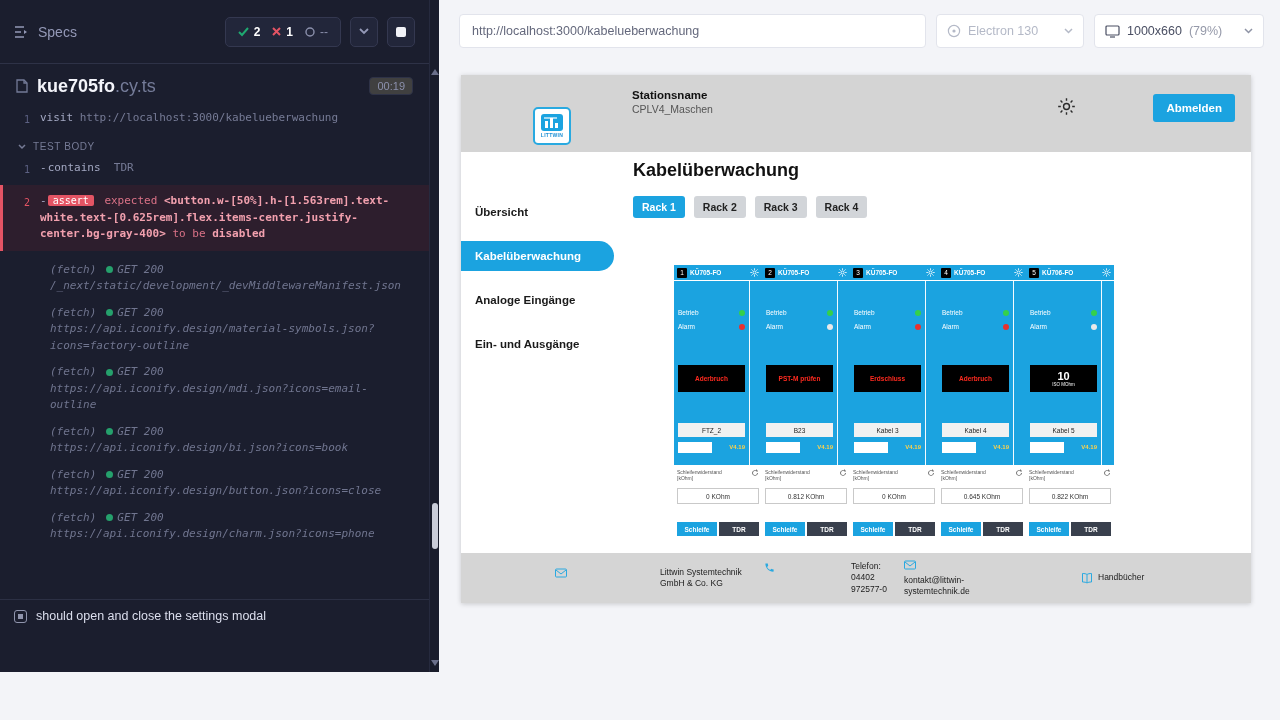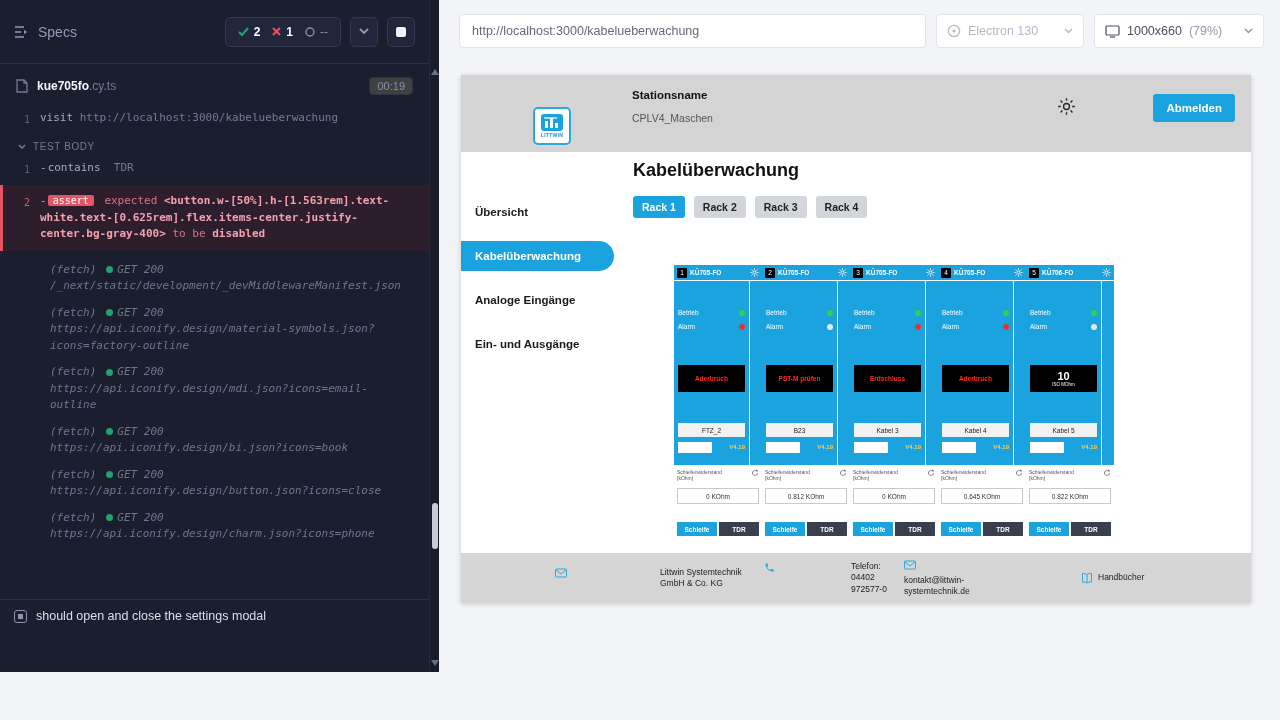--- a/index.html
+++ b/index.html
@@ -11,21 +11,21 @@
   .runner { width:433px; background:#1b1e2e; display:flex; flex-direction:column; color:#c5c9dd; }
   .runner-top { height:64px; border-bottom:1px solid #2e3247; display:flex; align-items:center; padding:0 14px; gap:9px; flex:none; }
   .specs-btn { display:flex; align-items:center; gap:8px; color:#9499b7; font-size:14px; }
   .stats-box { margin-left:auto; display:flex; align-items:center; gap:12px; background:#22263a; border:1px solid #343850; border-radius:5px; height:30px; padding:0 12px; font-size:12px; color:#fff; font-weight:bold; }
   .stat { display:flex; align-items:center; gap:5px; }
   .stat .muted { color:#8b90ac; font-weight:normal; }
   .icon-btn { width:28px; height:30px; background:#22263a; border:1px solid #343850; border-radius:5px; display:flex; align-items:center; justify-content:center; flex:none; }
   .stop-square { width:10px; height:10px; background:#f1f2f7; border-radius:2px; }
 
   .spec-bar { height:44px; display:flex; align-items:center; padding:0 16px; gap:9px; flex:none; }
-  .spec-name { color:#f3f4fa; font-weight:bold; font-size:12px; }
+  .spec-name { color:#f3f4fa; font-weight:bold; font-size:18px; }
   .spec-ext { color:#747b98; font-weight:normal; }
   .spec-time { margin-left:auto; color:#8b90ac; font-size:11px; background:#404040; border:1px solid #2e3247; border-radius:4px; padding:2px 7px; }
 
   .log { flex:1; overflow:hidden; font-family:"DejaVu Sans Mono", monospace; font-size:11px; line-height:1.5; }
   .log-row { display:flex; padding:2px 10px 2px 0; }
   .gutter { width:40px; flex:none; text-align:right; padding-right:10px; color:#5c6183; font-size:10px; padding-top:2px; }
   .gutter.fail { color:#e45464; }
   .cmd { color:#a4a9c3; }
   .dash { color:#a4a9c3; margin-right:1px; }
   .arg { color:#767b96; }
@@ -61,21 +61,21 @@
   .viewport-select .zoom { color:#9599a9; }
   .chev { margin-left:auto; flex:none; }
 
   
   .aut { margin:13px 0 0 22px; width:790px; height:528px; background:#fff; box-shadow:0 1px 5px rgba(0,0,0,.18); position:relative; overflow:hidden; }
   .app-header { height:77px; background:#d4d4d4; position:relative; }
   .logo { position:absolute; left:72px; top:32px; width:38px; height:38px; background:#fff; border:2px solid #29a9e0; border-radius:5px; display:flex; flex-direction:column; align-items:center; justify-content:center; gap:1px; z-index:3; }
   .logo-text { font-size:5px; font-weight:bold; color:#1b8fd4; letter-spacing:.3px; }
   .station { position:absolute; left:171px; top:14px; }
   .station-label { font-size:11.5px; font-weight:bold; color:#111; }
-  .station-name { font-size:10.5px; color:#555; margin-top:11px; }
+  .station-name { font-size:10.5px; color:#555; margin-top:2px; }
   .app-gear { position:absolute; right:174px; top:21px; color:#2b2b2b; }
   .logout-btn { position:absolute; right:16px; top:19px; background:#1ba3e0; color:#fff; font-size:11.5px; font-weight:bold; padding:8px 13px; border-radius:3px; border:none; font-family:"Liberation Sans", sans-serif; }
 
   .app-body { display:flex; height:451px; }
   .app-sidebar { width:153px; padding-top:45px; flex:none; }
   .side-item { height:30px; display:flex; align-items:center; padding-left:14px; font-size:11.5px; font-weight:bold; color:#1a1a1a; margin-bottom:14px; }
   .side-item.active { background:#1ba3e0; color:#fff; border-radius:0 16px 16px 0; }
 
   .app-content { flex:1; padding:8px 0 0 19px; position:relative; overflow:hidden; }
   .page-title { font-size:18px; font-weight:bold; color:#111; }

